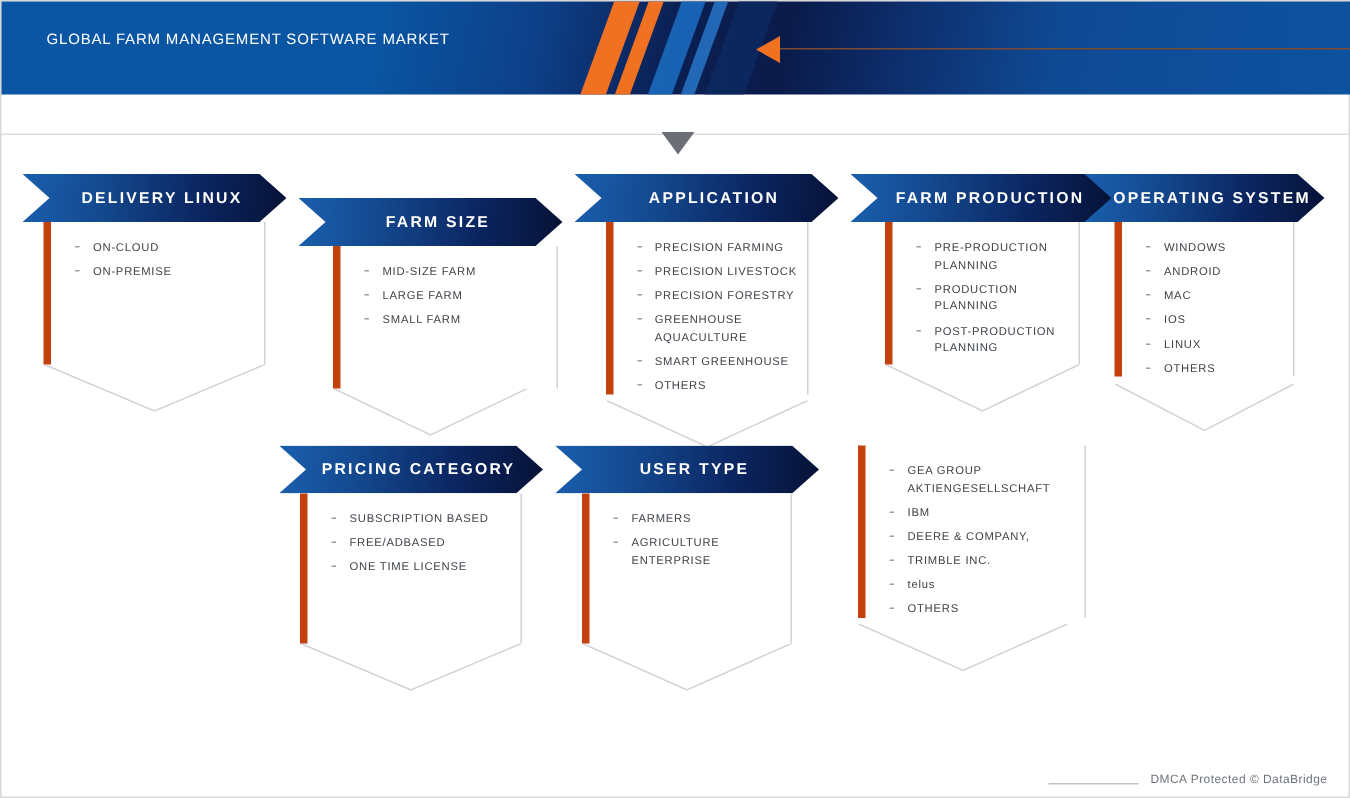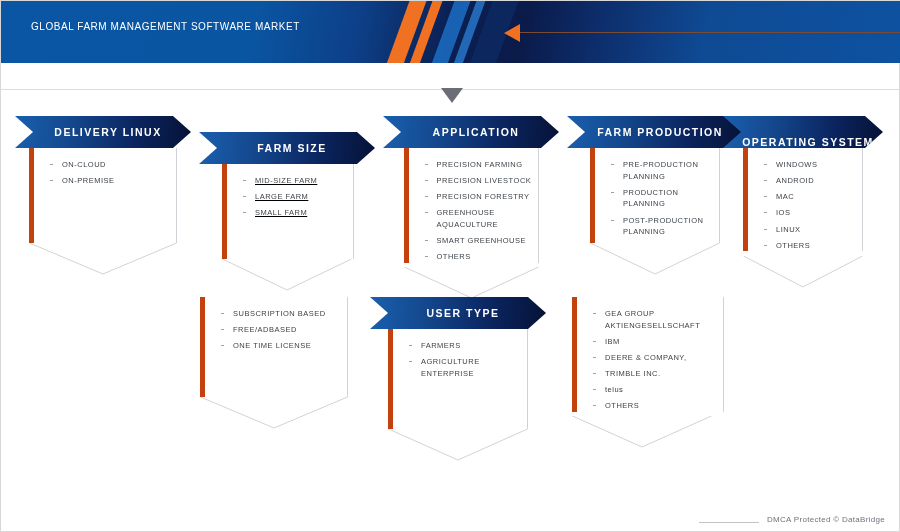--- a/index.html
+++ b/index.html
@@ -169,21 +169,21 @@
           </div>
         </div>
         <svg width="148" height="32" class="pent-svg" style="margin-left: 14px;">
           <path d="M0.5 0 L74 31 L147.5 0" fill="#ffffff" stroke="#cfd3d8" stroke-width="1"></path>
         </svg>
       </div>
       <div class="card" style="left: 198px; top: 131px; width: 176px;">
         <div class="banner pointed" style="width: 176px;">
           <div class="banner-label">FARM SIZE</div>
         </div>
-        <div class="body" style="width: 132px; min-height: 95px; margin-left: 23px; text-decoration: underline;">
+        <div class="body" style="width: 150px; min-height: 95px; margin-left: 23px;">
           <div class="body-inner" style="padding-left: 14px; padding-right: 6px;">
             <ul class="blist">
               <li>MID-SIZE FARM</li>
               <li>LARGE FARM</li>
               <li>SMALL FARM</li>
             </ul>
           </div>
         </div>
         <svg width="130" height="32" class="pent-svg" style="margin-left: 23px;">
           <path d="M0.5 0 L65 31 L129.5 0" fill="#ffffff" stroke="#cfd3d8" stroke-width="1"></path>
@@ -220,40 +220,43 @@
               <li>PRODUCTION PLANNING</li>
               <li>POST-PRODUCTION PLANNING</li>
             </ul>
           </div>
         </div>
         <svg width="130" height="32" class="pent-svg" style="margin-left: 23px;">
           <path d="M0.5 0 L65 31 L129.5 0" fill="#ffffff" stroke="#cfd3d8" stroke-width="1"></path>
         </svg>
       </div>
       <div class="card" style="left: 722px; top: 115px; width: 160px;">
-        <div class="banner pointed" style="width: 160px; align-items: flex-end;">
+        <div class="banner pointed" style="width: 160px;">
           <div class="banner-label">OPERATING SYSTEM</div>
         </div>
         <div class="body" style="width: 120px; min-height: 95px; margin-left: 20px;">
           <div class="body-inner" style="padding-left: 14px; padding-right: 6px;">
             <ul class="blist">
               <li>WINDOWS</li>
               <li>ANDROID</li>
               <li>MAC</li>
               <li>IOS</li>
               <li>LINUX</li>
               <li>OTHERS</li>
             </ul>
           </div>
         </div>
         <svg width="120" height="32" class="pent-svg" style="margin-left: 20px;">
           <path d="M0.5 0 L60 31 L119.5 0" fill="#ffffff" stroke="#cfd3d8" stroke-width="1"></path>
         </svg>
       </div>
       <div class="card" style="left: 185px; top: 296px; width: 176px;">
+        <div class="banner pointed" style="width: 176px;">
+          <div class="banner-label">PRICING CATEGORY</div>
+        </div>
         <div class="body" style="width: 148px; min-height: 100px; margin-left: 14px;">
           <div class="body-inner" style="padding-left: 14px; padding-right: 6px;">
             <ul class="blist">
               <li>SUBSCRIPTION BASED</li>
               <li>FREE/ADBASED</li>
               <li>ONE TIME LICENSE</li>
             </ul>
           </div>
         </div>
         <svg width="148" height="32" class="pent-svg" style="margin-left: 14px;">

